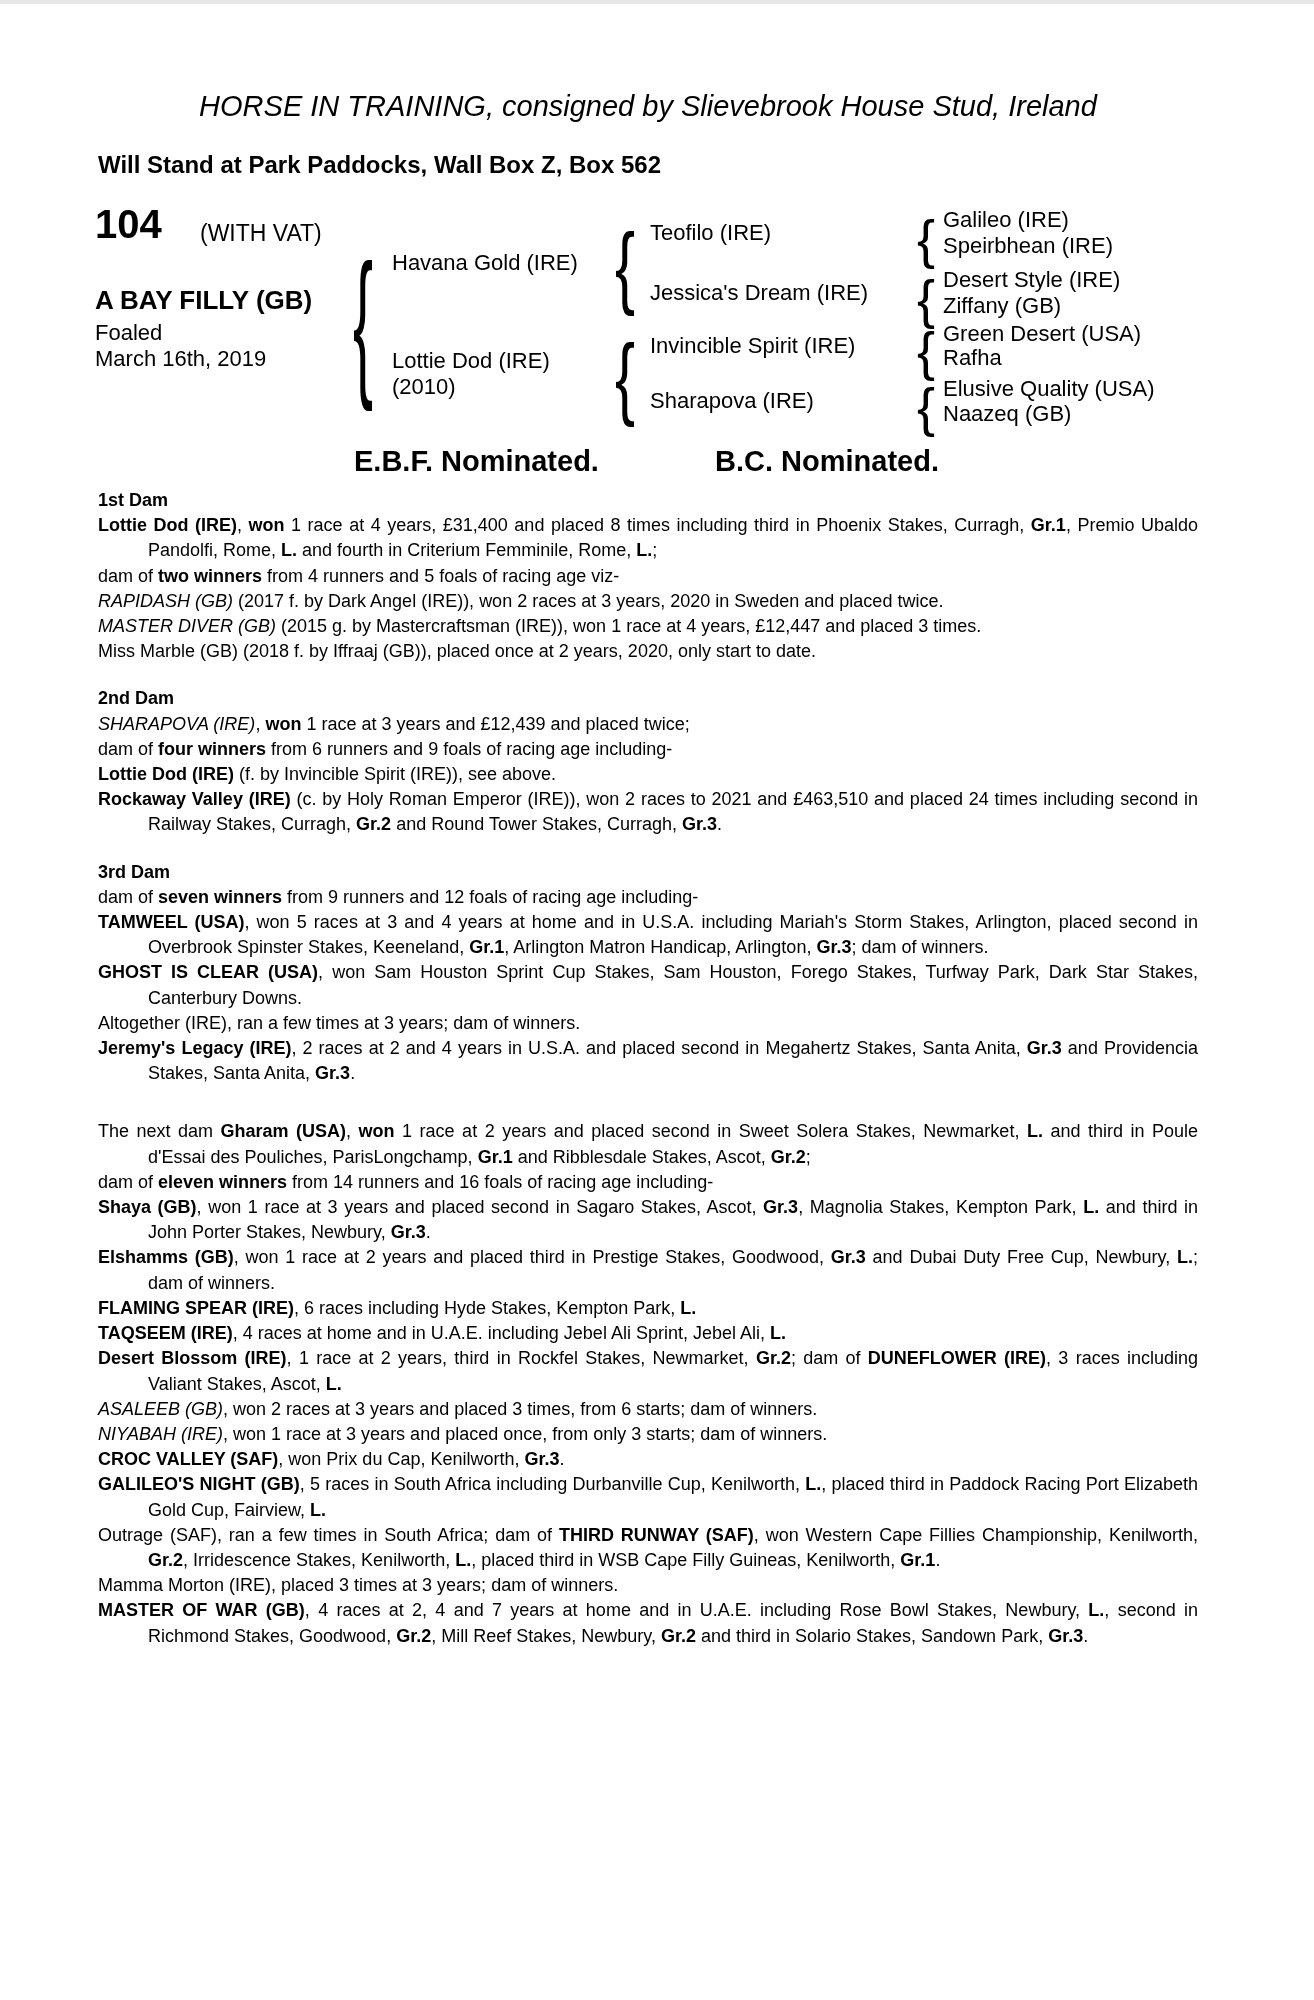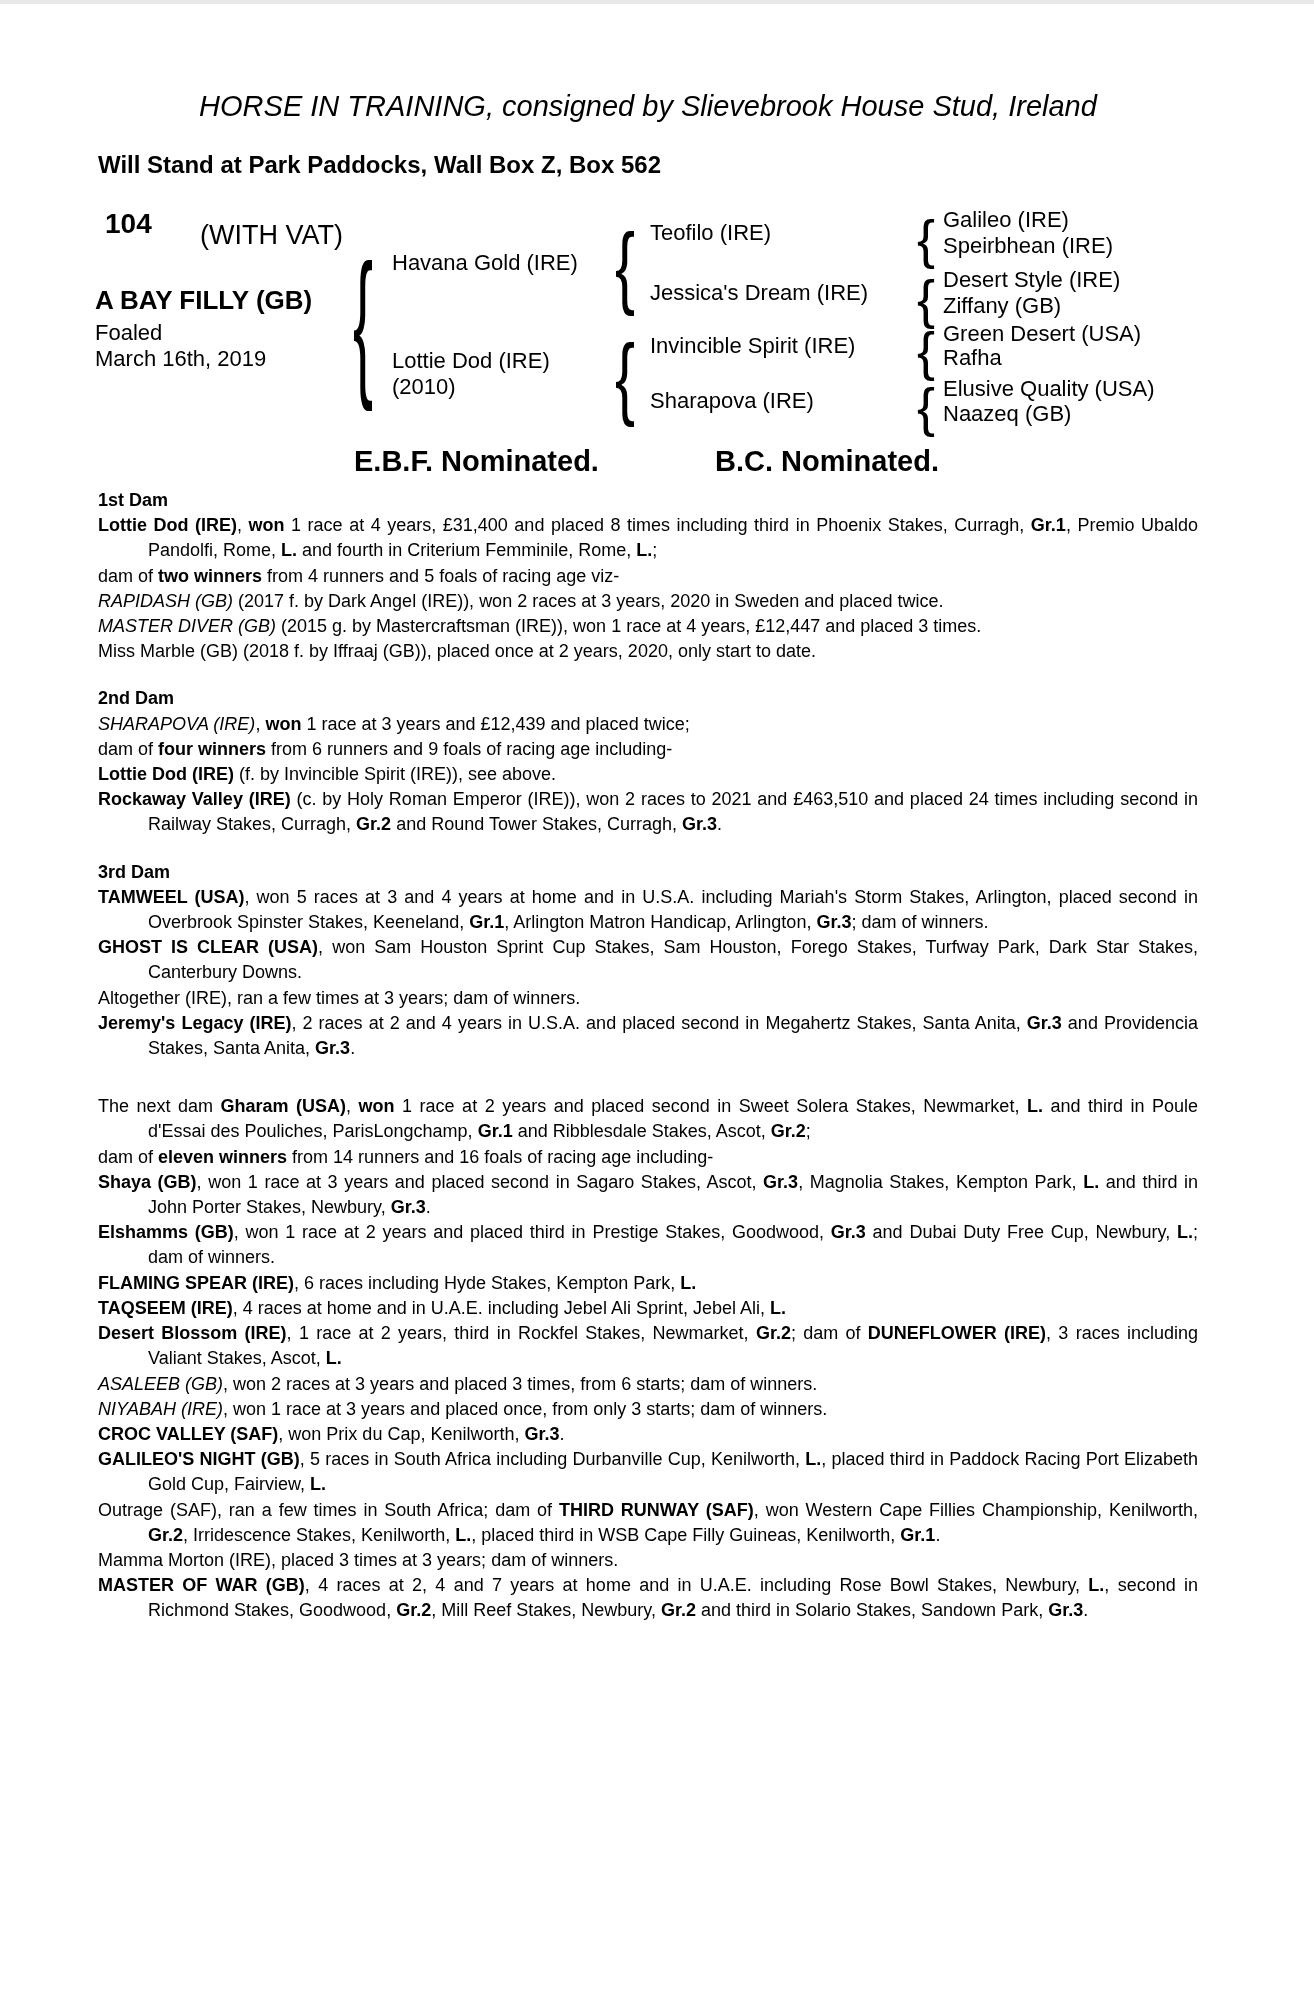--- a/index.html
+++ b/index.html
@@ -14,22 +14,22 @@
   .title{
     position:absolute;left:98px;top:86px;width:1100px;
     text-align:center;font-style:italic;font-size:29px;white-space:nowrap;
   }
   .stand-line{
     position:absolute;left:98px;top:147px;
     font-weight:bold;font-size:24px;white-space:nowrap;
   }
   
   .ped{position:absolute;font-size:22px;line-height:25.5px;white-space:nowrap;}
-  .lot-num{position:absolute;left:105px;top:200px;font-weight:bold;font-size:28px;line-height:40px;}
-  .lot-vat{position:absolute;left:200px;top:216px;font-size:27px;}
+  .lot-num{position:absolute;left:95px;top:200px;font-weight:bold;font-size:40px;line-height:40px;}
+  .lot-vat{position:absolute;left:200px;top:216px;font-size:23px;}
   .horse-name{position:absolute;left:95px;top:281px;font-weight:bold;font-size:26px;white-space:nowrap;}
   .foaled{position:absolute;left:95px;top:316px;font-size:22px;}
   .foaled-date{position:absolute;left:95px;top:342px;font-size:22px;}
   .brace{
     position:absolute;font-size:60px;line-height:58px;font-weight:400;
     transform-origin:50% 50%;width:22px;text-align:center;
   }
   .brace.small{font-size:54px;line-height:54px;}
   
   .nom{position:absolute;top:441px;font-weight:bold;font-size:29px;white-space:nowrap;}
@@ -109,20 +109,21 @@
       </div>
       <div class="section">
         <p class="heading">2nd Dam</p>
         <p class="para ind0"><span class="i">SHARAPOVA (IRE)</span><span>, </span><span class="b">won</span><span> 1 race at 3 years and £12,439 and placed twice;</span></p>
         <p class="para ind0"><span>dam of </span><span class="b">four winners</span><span> from 6 runners and 9 foals of racing age including-</span></p>
         <p class="para ind1"><span class="b">Lottie Dod (IRE)</span><span> (f. by Invincible Spirit (IRE)), see above.</span></p>
         <p class="para ind1"><span class="b">Rockaway Valley (IRE)</span><span> (c. by Holy Roman Emperor (IRE)), won 2 races to 2021 and £463,510 and placed 24 times including second in Railway Stakes, Curragh, </span><span class="b">Gr.2</span><span> and Round Tower Stakes, Curragh, </span><span class="b">Gr.3</span><span>.</span></p>
       </div>
       <div class="section">
         <p class="heading">3rd Dam</p>
+        <p class="para ind0"><span>dam of </span><span class="b">seven winners</span><span> from 9 runners and 12 foals of racing age including-</span></p>
         <p class="para ind1"><span class="b">TAMWEEL (USA)</span><span>, won 5 races at 3 and 4 years at home and in U.S.A. including Mariah's Storm Stakes, Arlington, placed second in Overbrook Spinster Stakes, Keeneland, </span><span class="b">Gr.1</span><span>, Arlington Matron Handicap, Arlington, </span><span class="b">Gr.3</span><span>; dam of winners.</span></p>
         <p class="para ind2"><span class="b">GHOST IS CLEAR (USA)</span><span>, won Sam Houston Sprint Cup Stakes, Sam Houston, Forego Stakes, Turfway Park, Dark Star Stakes, Canterbury Downs.</span></p>
         <p class="para ind1"><span>Altogether (IRE), ran a few times at 3 years; dam of winners.</span></p>
         <p class="para ind2"><span class="b">Jeremy's Legacy (IRE)</span><span>, 2 races at 2 and 4 years in U.S.A. and placed second in Megahertz Stakes, Santa Anita, </span><span class="b">Gr.3</span><span> and Providencia Stakes, Santa Anita, </span><span class="b">Gr.3</span><span>.</span></p>
       </div>
       <div class="section">
         <p class="para ind0"><span>The next dam </span><span class="b">Gharam (USA)</span><span>, </span><span class="b">won</span><span> 1 race at 2 years and placed second in Sweet Solera Stakes, Newmarket, </span><span class="b">L.</span><span> and third in Poule d'Essai des Pouliches, ParisLongchamp, </span><span class="b">Gr.1</span><span> and Ribblesdale Stakes, Ascot, </span><span class="b">Gr.2</span><span>;</span></p>
         <p class="para ind0"><span>dam of </span><span class="b">eleven winners</span><span> from 14 runners and 16 foals of racing age including-</span></p>
         <p class="para ind1"><span class="b">Shaya (GB)</span><span>, won 1 race at 3 years and placed second in Sagaro Stakes, Ascot, </span><span class="b">Gr.3</span><span>, Magnolia Stakes, Kempton Park, </span><span class="b">L.</span><span> and third in John Porter Stakes, Newbury, </span><span class="b">Gr.3</span><span>.</span></p>
         <p class="para ind1"><span class="b">Elshamms (GB)</span><span>, won 1 race at 2 years and placed third in Prestige Stakes, Goodwood, </span><span class="b">Gr.3</span><span> and Dubai Duty Free Cup, Newbury, </span><span class="b">L.</span><span>; dam of winners.</span></p>

